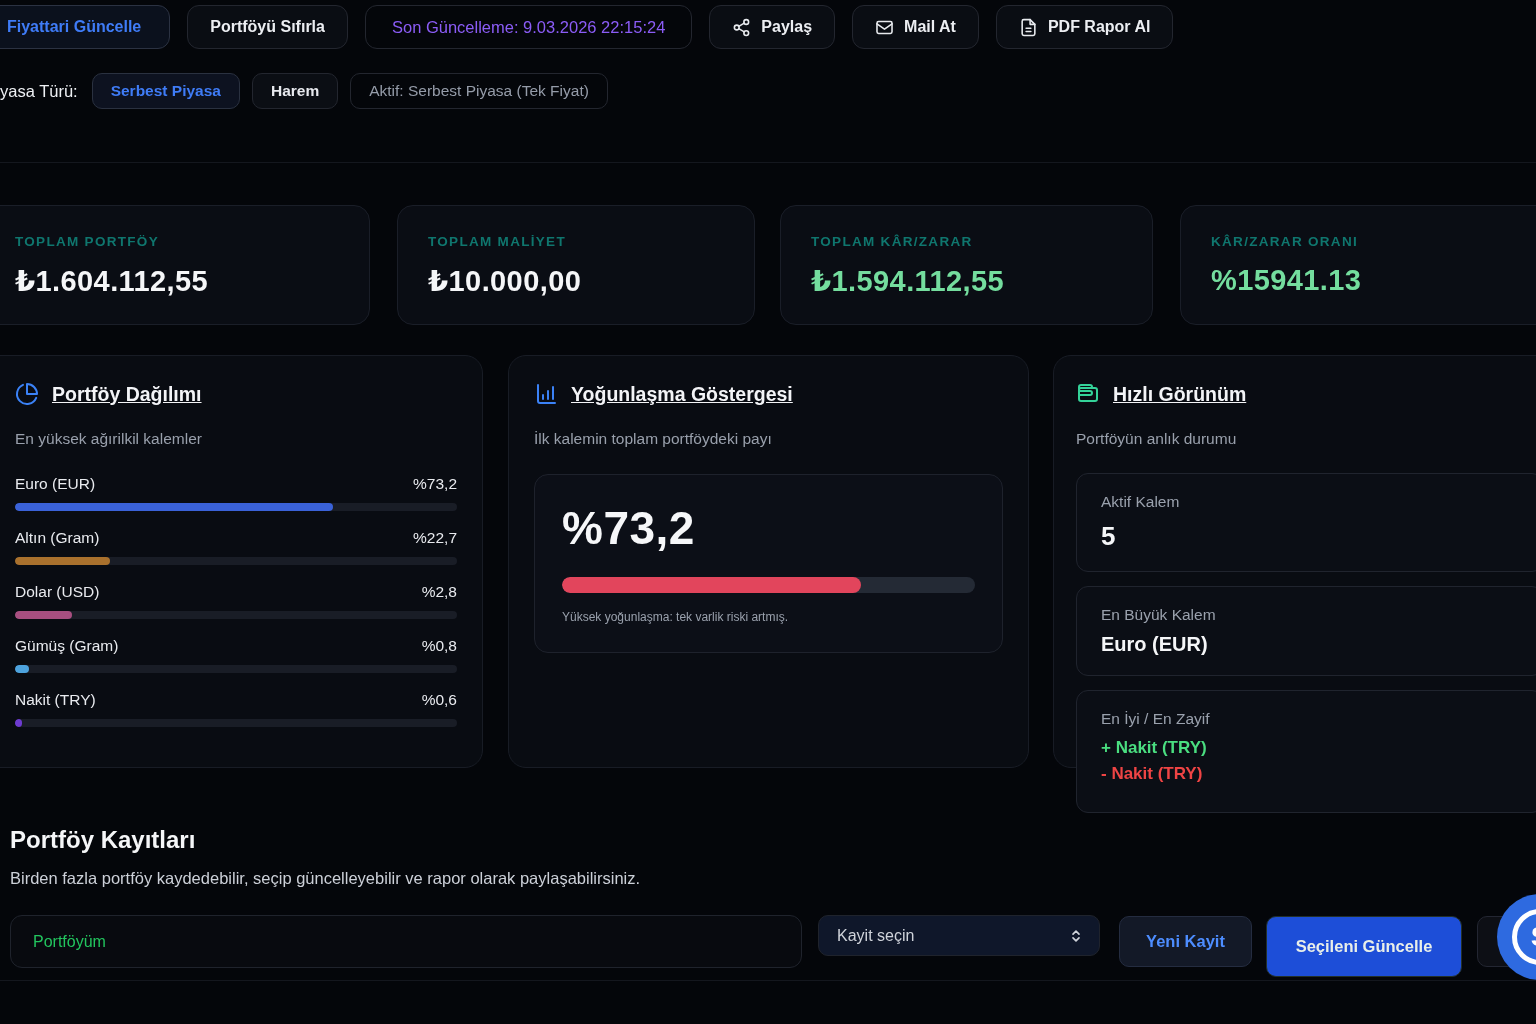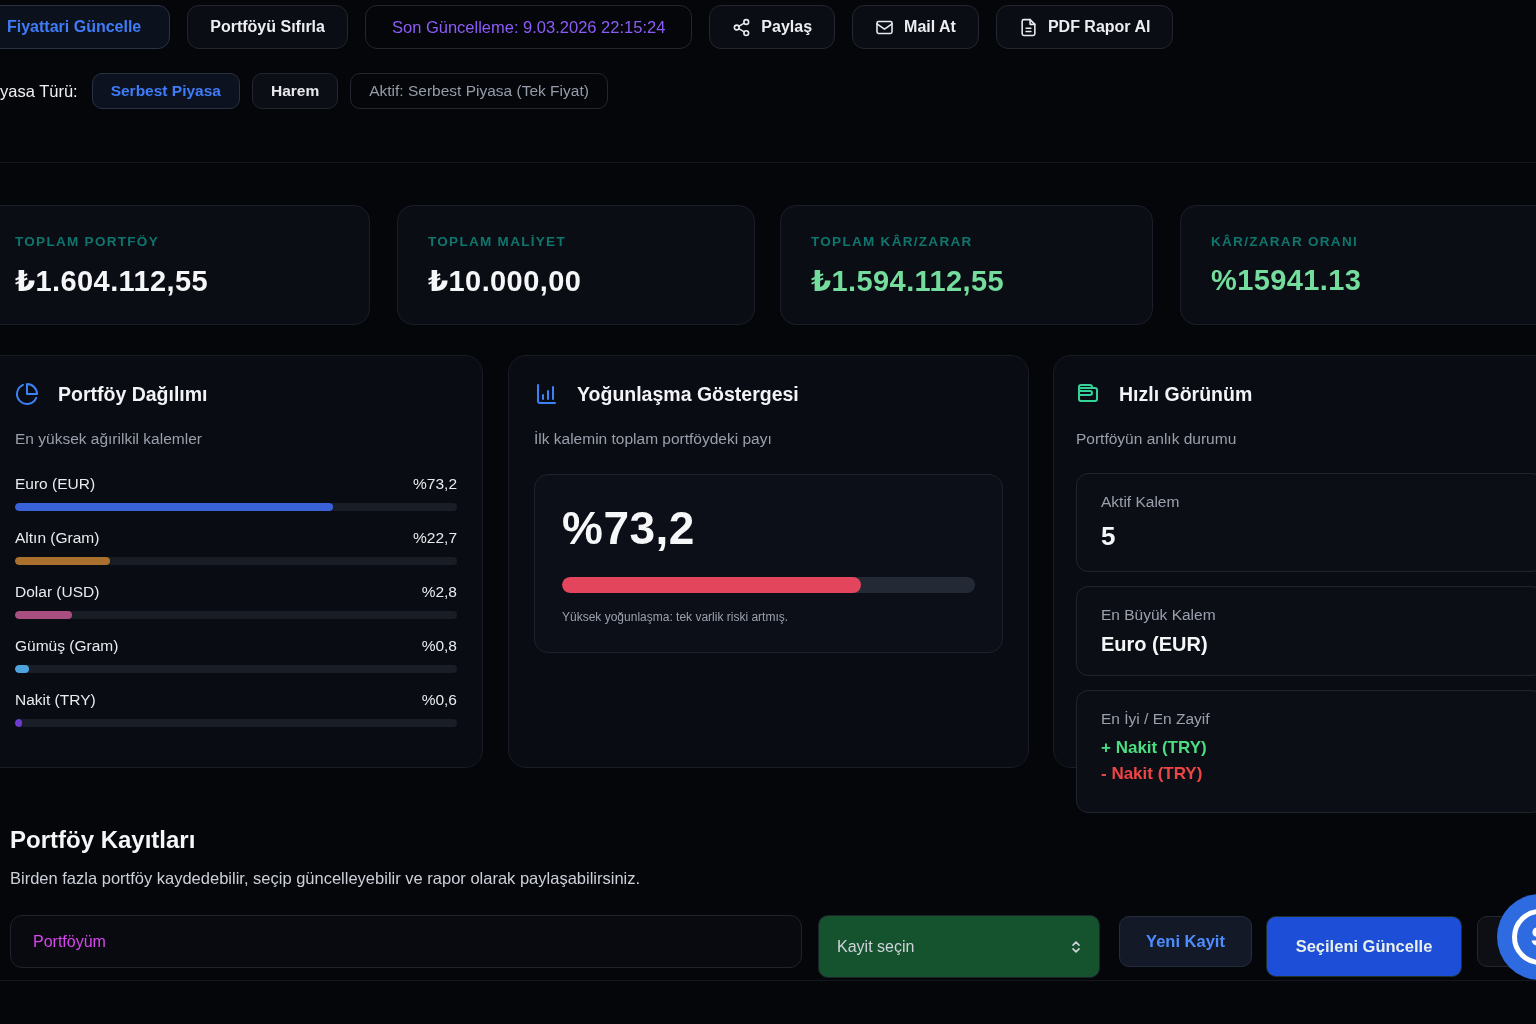--- a/index.html
+++ b/index.html
@@ -57,21 +57,21 @@
 
   
   .panel {
     position:absolute; top:355px; height:413px;
     background:#090c12; border:1px solid #181c25; border-radius:18px;
     padding:26px 25px;
   }
   .panel.p1 { left:-30px; width:513px; padding-left:44px; }
   .panel.p2 { left:508px; width:521px; }
   .panel.p3 { left:1053px; width:517px; padding-left:22px; }
-  .panel-head { display:flex; align-items:center; gap:19px; }
+  .panel-head { display:flex; align-items:center; gap:13px;text-decoration:underline; }
   .panel-head svg { width:24px; height:24px; }
   .panel-title { font-size:19.5px; font-weight:800; color:#f3f4f7; }
   .panel-sub { margin-top:24px; font-size:15.5px; color:#99a0ac; }
 
   
   .dist-list { margin-top:27px; }
   .dist-item { margin-bottom:18px; }
   .dist-top { display:flex; justify-content:space-between; font-size:15.5px; color:#e9ebef; }
   .dist-track { margin-top:10px; height:8px; border-radius:4px; background:#191d26; overflow:hidden; }
   .dist-fill { height:100%; border-radius:4px; }
@@ -98,26 +98,26 @@
   .q-best { margin-top:10px; font-size:17px; font-weight:800; color:#4ade80; }
   .q-worst { margin-top:6px; font-size:17px; font-weight:800; color:#ef4444; }
   .q-card.third { padding-bottom:28px; }
 
   
   .rec-title { position:absolute; top:826px; left:10px; font-size:24px; font-weight:800; color:#f5f6f8; }
   .rec-desc { position:absolute; top:869px; left:10px; font-size:16.5px; color:#ccd0d8; }
   .rec-input {
     position:absolute; top:915px; left:10px; width:792px; height:53px;
     background:#080a0f; border:1px solid #1f232c; border-radius:12px;
-    color:#d946ef; font-size:16px; padding:8px 22px;
+    color:#22c55e; font-size:16px; padding:8px 22px;
     font-family:"Liberation Sans","DejaVu Sans",sans-serif; outline:none;
   }
   .rec-select {
-    position:absolute; top:915px; left:818px; width:282px; height:63px;
-    background:#14532d; border:1px solid #1f232c; border-radius:10px;
+    position:absolute; top:915px; left:818px; width:282px; height:41px;
+    background:#0f172a; border:1px solid #1f232c; border-radius:10px;
     display:flex; align-items:center; justify-content:space-between;
     padding:0 14px 0 18px; font-size:16px; color:#cfd3da; cursor:pointer;
   }
   .rec-select svg { width:18px; height:18px; stroke:#cfd3da; }
   .btn-new {
     position:absolute; top:916px; left:1119px; width:133px; height:51px;
     background:#131927; border:1px solid #242c40; border-radius:10px;
     color:#4d8dff; font-size:16.5px; font-weight:800; cursor:pointer;
     display:flex; align-items:center; justify-content:center;
   }

